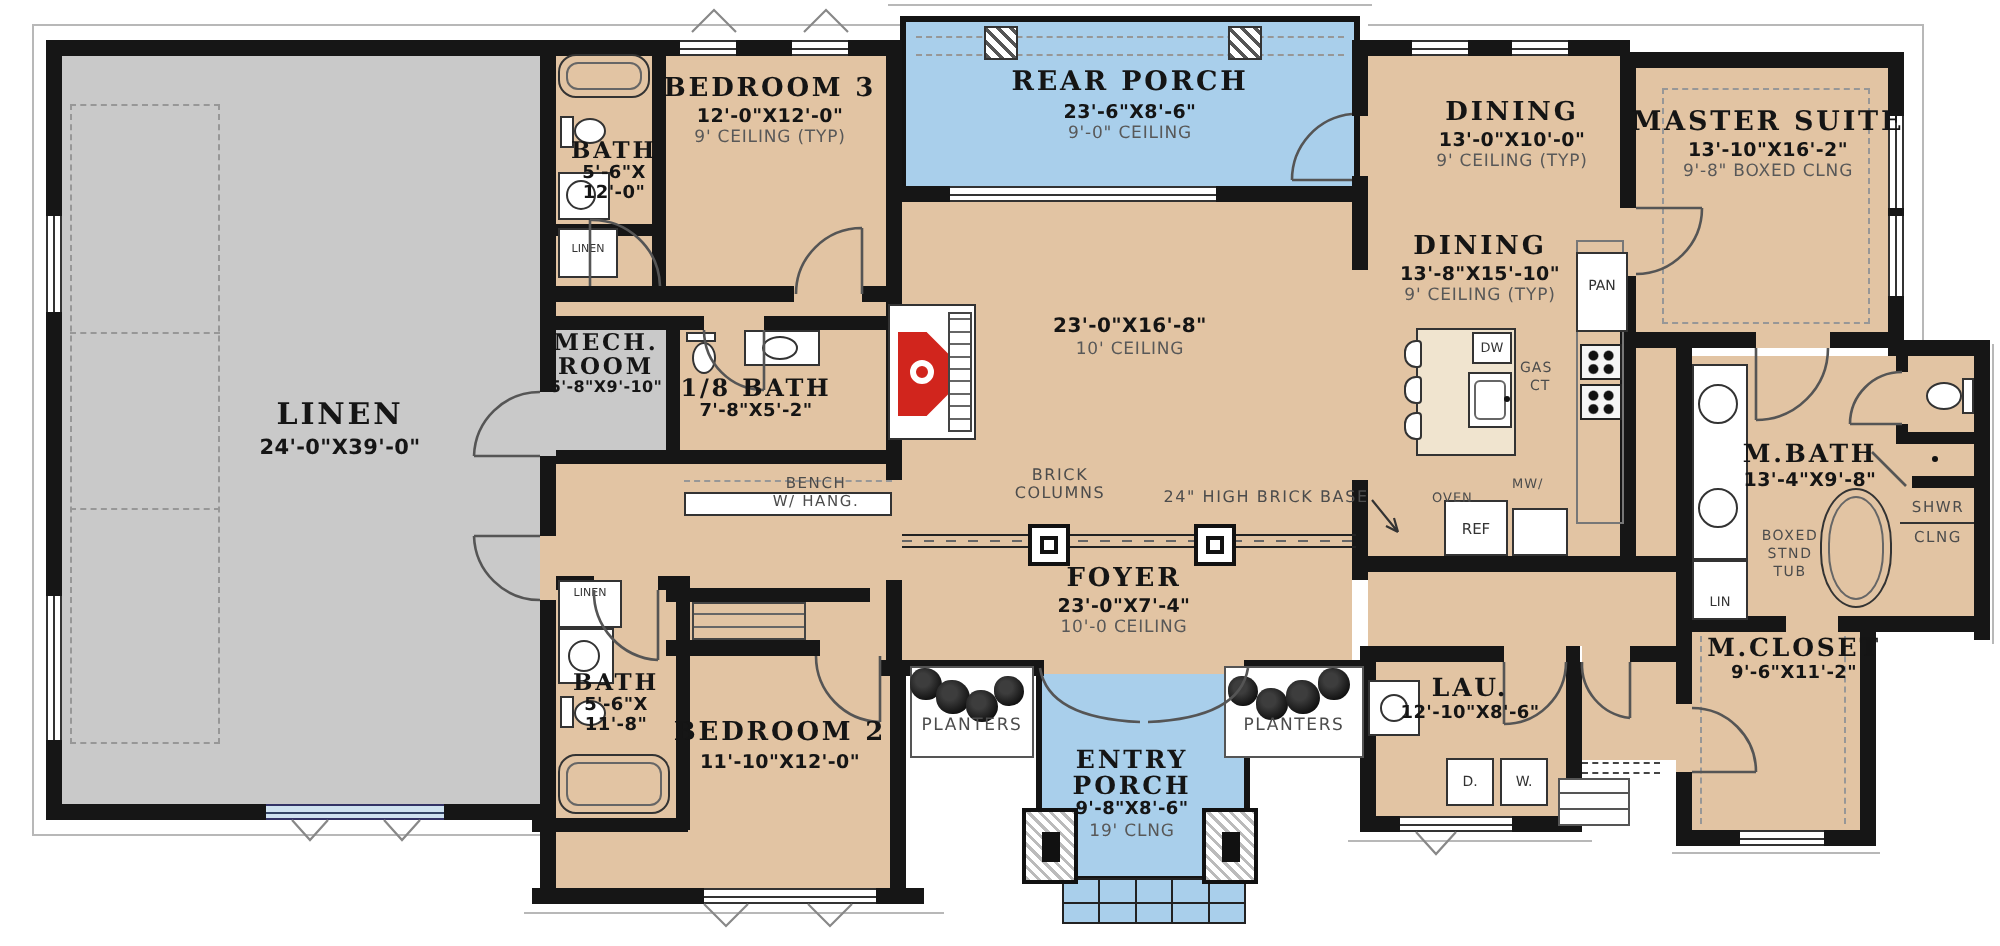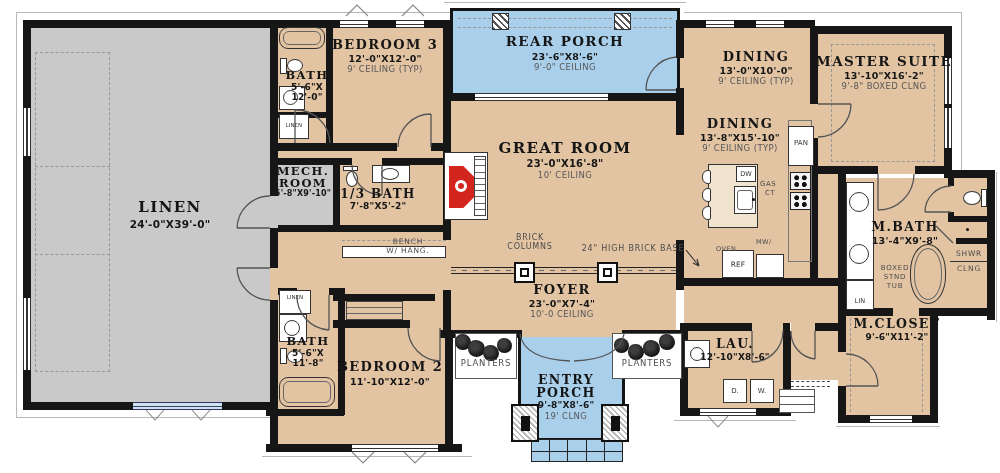--- a/index.html
+++ b/index.html
@@ -327,31 +327,30 @@
   <div class="lbl ceil" style="left:385px;top:65px;font-size:8.5px">9' CEILING (TYP)</div>
 
   <div class="lbl rname" style="left:307px;top:70px;font-size:11.5px">BATH</div>
   <div class="lbl dims" style="left:307px;top:83px;font-size:9px">5'-6"X</div>
   <div class="lbl dims" style="left:307px;top:93px;font-size:9px">12'-0"</div>
 
   <div class="lbl rname" style="left:303px;top:166px;font-size:11.5px">MECH.</div>
   <div class="lbl rname" style="left:303px;top:178px;font-size:11.5px">ROOM</div>
   <div class="lbl dims" style="left:303px;top:190px;font-size:8px">5'-8"X9'-10"</div>
 
-  <div class="lbl rname" style="left:378px;top:188px;font-size:12px">1/3 BATH</div>
+  <div class="lbl rname" style="left:378px;top:188px;font-size:12px">1/8 BATH</div>
   <div class="lbl dims" style="left:378px;top:202px;font-size:9px">7'-8"X5'-2"</div>
 
   <div class="ann" style="left:408px;top:238px;font-size:7.5px">BENCH</div>
   <div class="ann" style="left:408px;top:247px;font-size:7.5px">W/ HANG.</div>
 
   <div class="lbl rname" style="left:565px;top:35px;font-size:13.5px">REAR PORCH</div>
   <div class="lbl dims" style="left:565px;top:52px;font-size:9.5px">23'-6"X8'-6"</div>
   <div class="lbl ceil" style="left:565px;top:63px;font-size:8.5px">9'-0" CEILING</div>
 
-  <div class="lbl rname" style="left:565px;top:141px;font-size:15px">GREAT ROOM</div>
   <div class="lbl dims" style="left:565px;top:159px;font-size:10px">23'-0"X16'-8"</div>
   <div class="lbl ceil" style="left:565px;top:171px;font-size:8.5px">10' CEILING</div>
 
   <div class="ann" style="left:530px;top:234px;font-size:8px">BRICK</div>
   <div class="ann" style="left:530px;top:243px;font-size:8px">COLUMNS</div>
   <div class="ann" style="left:633px;top:245px;font-size:8px">24" HIGH BRICK BASE</div>
 
   <div class="lbl rname" style="left:756px;top:50px;font-size:13px">DINING</div>
   <div class="lbl dims" style="left:756px;top:66px;font-size:9.5px">13'-0"X10'-0"</div>
   <div class="lbl ceil" style="left:756px;top:77px;font-size:8.5px">9' CEILING (TYP)</div>

